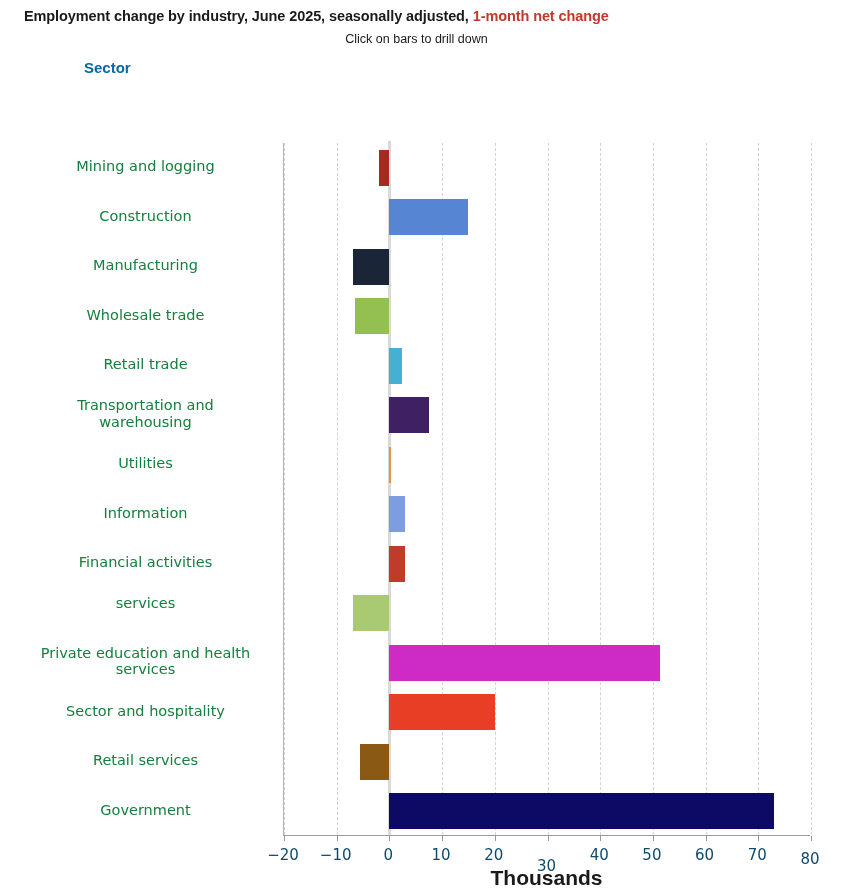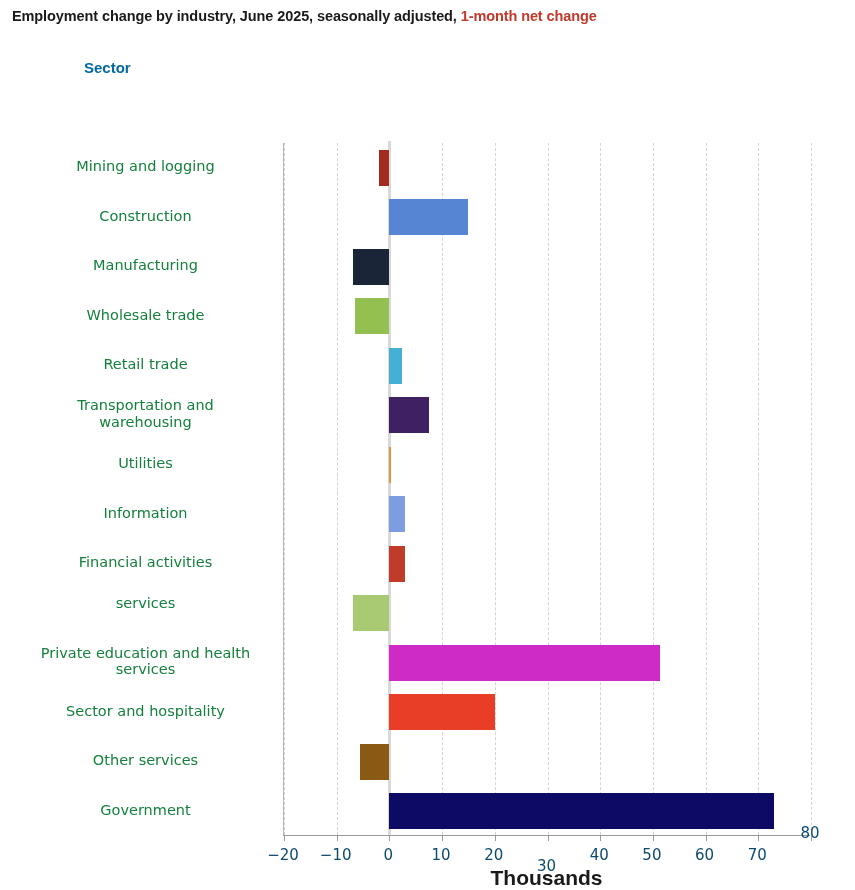--- a/index.html
+++ b/index.html
@@ -22,21 +22,21 @@
     text-align: center;
   }
   .chart-title {
     font-family: "Liberation Sans", sans-serif;
     font-size: 14.5px;
     font-weight: bold;
     letter-spacing: -0.1px;
     color: #1a1a1a;
     line-height: 1.2;
     text-align: left;
-    padding-left: 12px;
+    padding-left: 24px;
     white-space: nowrap;
   }
   .chart-title .accent {
     color: #c0392b;
   }
   .chart-subtitle {
     font-family: "Liberation Sans", sans-serif;
     font-size: 12.5px;
     font-weight: normal;
     color: #1a1a1a;
@@ -128,20 +128,21 @@
     color: #1a1a1a;
   }
 </style>
 </head>
 <body>
 
 <div class="title-block">
   <div class="chart-title">
     <span>Employment change by industry, June 2025, seasonally adjusted, </span><span class="accent">1-month net change</span>
   </div>
+  <div class="chart-subtitle">Click on bars to drill down</div>
 </div>
 
 <div class="sector-heading">Sector</div>
 
 <div id="plot-frame">
   <div id="gridlines">
       <div class="gridline" style="left: 0px;"></div>
       <div class="gridline" style="left: 52.7px;"></div>
       <div class="zeroline" style="left: 103.9px;"></div>
       <div class="gridline" style="left: 158.1px;"></div>
@@ -217,34 +218,34 @@
       <div>services</div>
     </div>
     <div class="ylabel" style="top: 644.75px; left: 18px;">
       <div>Private education and health</div>
       <div>services</div>
     </div>
     <div class="ylabel" style="top: 702.75px; left: 18px;">
       <div>Sector and hospitality</div>
     </div>
     <div class="ylabel" style="top: 752.25px; left: 18px;">
-      <div>Other services</div>
+      <div>Retail services</div>
     </div>
     <div class="ylabel" style="top: 801.75px; left: 18px;">
       <div>Government</div>
     </div>
   </div>
 
 <div id="xticklabels">
     <div class="xtick-label" style="left: 283px; top: 846px;">−20</div>
     <div class="xtick-label" style="left: 335.7px; top: 846px;">−10</div>
     <div class="xtick-label" style="left: 388.4px; top: 846px;">0</div>
     <div class="xtick-label" style="left: 441.1px; top: 846px;">10</div>
     <div class="xtick-label" style="left: 493.8px; top: 846px;">20</div>
     <div class="xtick-label" style="left: 546.5px; top: 846px; margin-top: 11px;">30</div>
     <div class="xtick-label" style="left: 599.2px; top: 846px;">40</div>
     <div class="xtick-label" style="left: 651.9px; top: 846px;">50</div>
     <div class="xtick-label" style="left: 704.6px; top: 846px;">60</div>
     <div class="xtick-label" style="left: 757.3px; top: 846px;">70</div>
-    <div class="xtick-label" style="left: 810px; top: 824px;">80</div>
+    <div class="xtick-label" style="left: 810px; top: 850px;">80</div>
   </div>
 
 <div class="axis-title">Thousands</div>
 
 </body></html>

